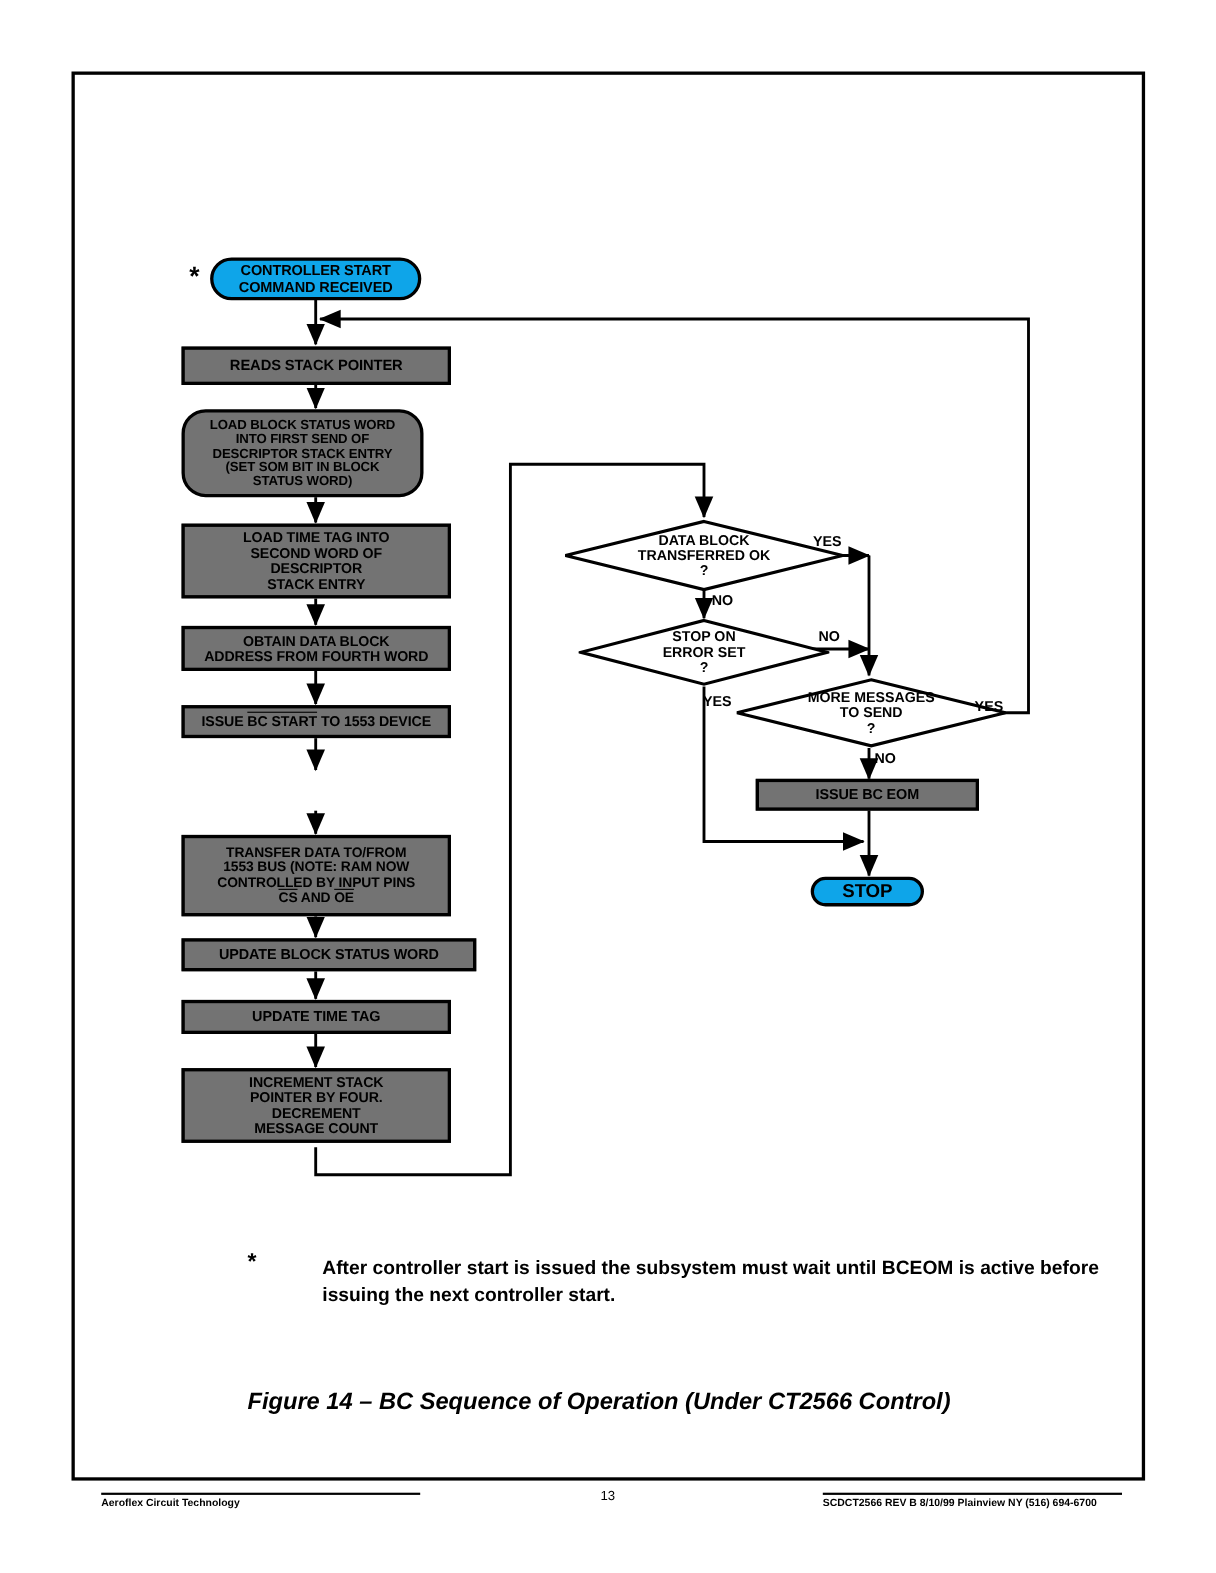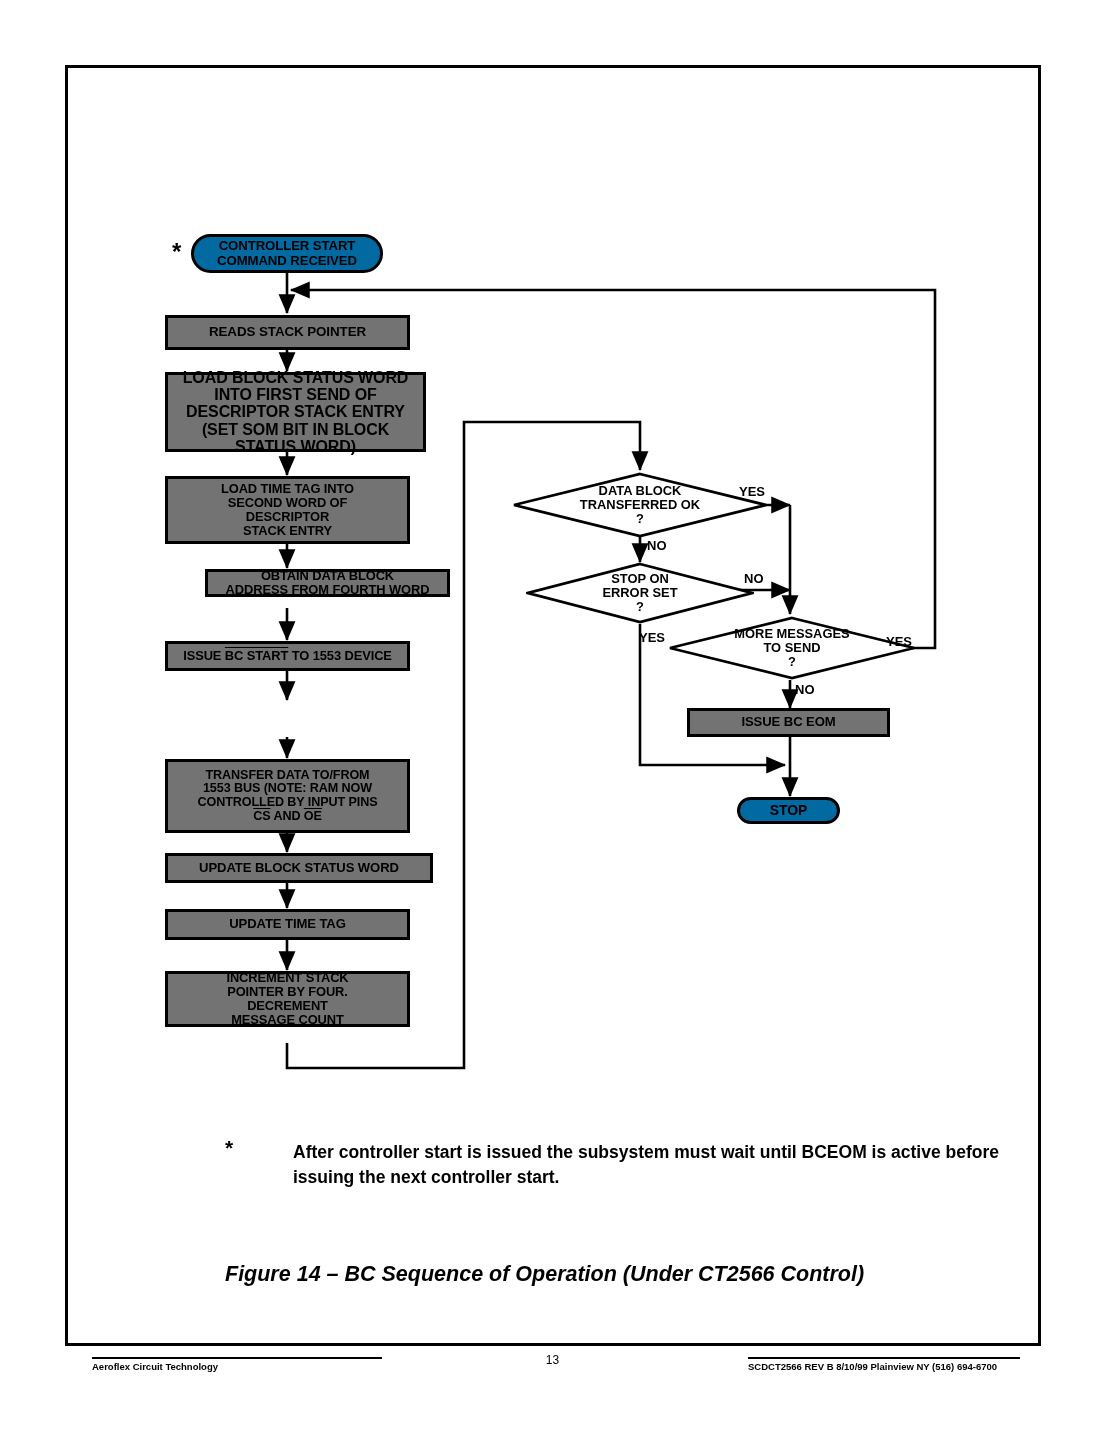--- a/index.html
+++ b/index.html
@@ -48,21 +48,21 @@
     color: #000;
     letter-spacing: -0.1px;
   }
   .proc {
     border: 3px solid #000;
     background: #737373;
     line-height: 1.08;
   }
   .term {
     border: 3px solid #000;
-    background: #0369a1;
+    background: #0ea5e9;
     border-radius: 999px;
     line-height: 1.1;
   }
   .diamond-wrap {
     position: absolute;
   }
   .diamond-wrap svg {
     position: absolute;
     left: 0;
     top: 0;
@@ -236,40 +236,40 @@
     <span>
       <span>CONTROLLER START</span><br>
       <span>COMMAND RECEIVED</span>
     </span>
   </div>
 
   <div class="node proc" style="left:165px; top:315px; width:245px; height:35px; font-size:13.4px;">
     <span>READS STACK POINTER</span>
   </div>
 
-  <div class="node proc" style="left:165px; top:372px; width:261px; height:80px; font-size:16px;">
+  <div class="node proc" style="left:165px; top:372px; width:220px; height:80px; font-size:12px;border-radius:22px;">
     <span>
       <span>LOAD BLOCK STATUS WORD</span><br>
       <span>INTO FIRST SEND OF</span><br>
       <span>DESCRIPTOR STACK ENTRY</span><br>
       <span>(SET SOM BIT IN BLOCK</span><br>
       <span>STATUS WORD)</span>
     </span>
   </div>
 
   <div class="node proc" style="left:165px; top:476px; width:245px; height:68px; font-size:12.9px;">
     <span>
       <span>LOAD TIME TAG INTO</span><br>
       <span>SECOND WORD OF</span><br>
       <span>DESCRIPTOR</span><br>
       <span>STACK ENTRY</span>
     </span>
   </div>
 
-  <div class="node proc" style="left:165px; top:569px; width:245px; height:28px; font-size:12.9px;margin-left:40px;">
+  <div class="node proc" style="left:165px; top:569px; width:245px; height:41px; font-size:12.9px;">
     <span>
       <span>OBTAIN DATA BLOCK</span><br>
       <span>ADDRESS FROM FOURTH WORD</span>
     </span>
   </div>
 
   <div class="node proc" style="left:165px; top:641px; width:245px; height:30px; font-size:12.9px;">
     <span>ISSUE&nbsp;<span class="ovl">BC START</span>&nbsp;TO 1553 DEVICE</span>
   </div>
 
@@ -284,21 +284,21 @@
   </div>
 
   <div class="node proc" style="left:165px; top:853px; width:268px; height:30px; font-size:13.1px;">
     <span>UPDATE BLOCK STATUS WORD</span>
   </div>
 
   <div class="node proc" style="left:165px; top:909px; width:245px; height:31px; font-size:13.1px;">
     <span>UPDATE TIME TAG</span>
   </div>
 
-  <div class="node proc" style="left:165px; top:971px; width:245px; height:56px; font-size:12.9px;">
+  <div class="node proc" style="left:165px; top:971px; width:245px; height:68px; font-size:12.9px;">
     <span>
       <span>INCREMENT STACK</span><br>
       <span>POINTER BY FOUR.</span><br>
       <span>DECREMENT</span><br>
       <span>MESSAGE COUNT</span>
     </span>
   </div>
 
   <div class="diamond-wrap" style="left:512px; top:472px; width:256px; height:66px;">
     <svg width="256" height="66" viewBox="0 0 256 66" aria-hidden="true">
@@ -336,21 +336,21 @@
         <span>TO SEND</span><br>
         <span>?</span>
       </span>
     </div>
   </div>
 
   <div class="node proc" style="left:687px; top:708px; width:203px; height:29px; font-size:13.1px;">
     <span>ISSUE BC EOM</span>
   </div>
 
-  <div class="node term" style="left:737px; top:797px; width:103px; height:27px; font-size:14px;">
+  <div class="node term" style="left:737px; top:797px; width:103px; height:27px; font-size:17px;">
     <span>STOP</span>
   </div>
 
   <span class="edge-label" style="left:739px; top:484px; font-size:13px;">YES</span>
 
   <span class="edge-label" style="left:647px; top:538px; font-size:13px;">NO</span>
 
   <span class="edge-label" style="left:744px; top:571px; font-size:13px;">NO</span>
 
   <span class="edge-label" style="left:639px; top:630px; font-size:13px;">YES</span>

